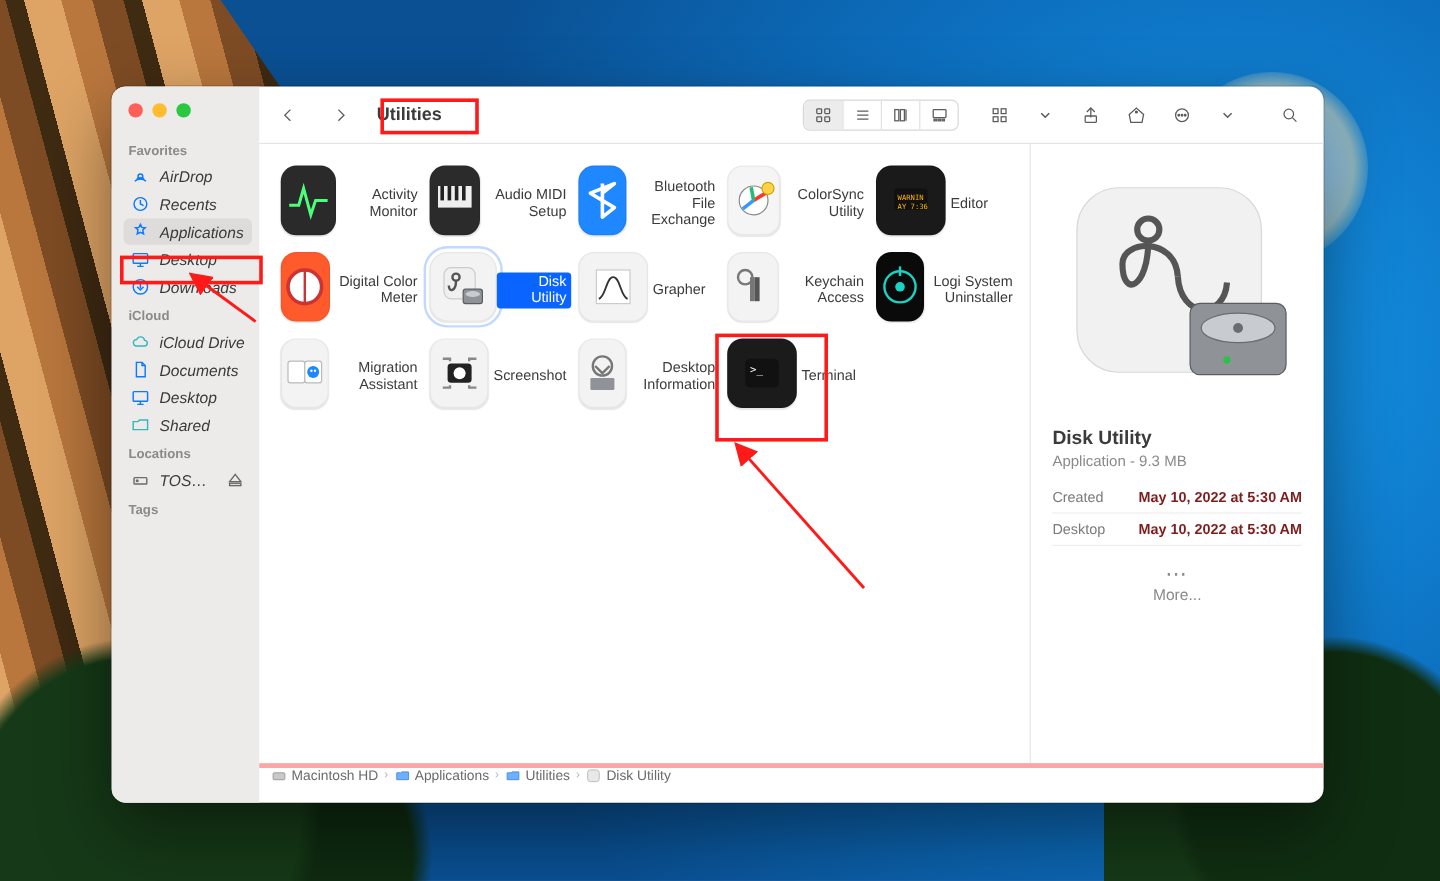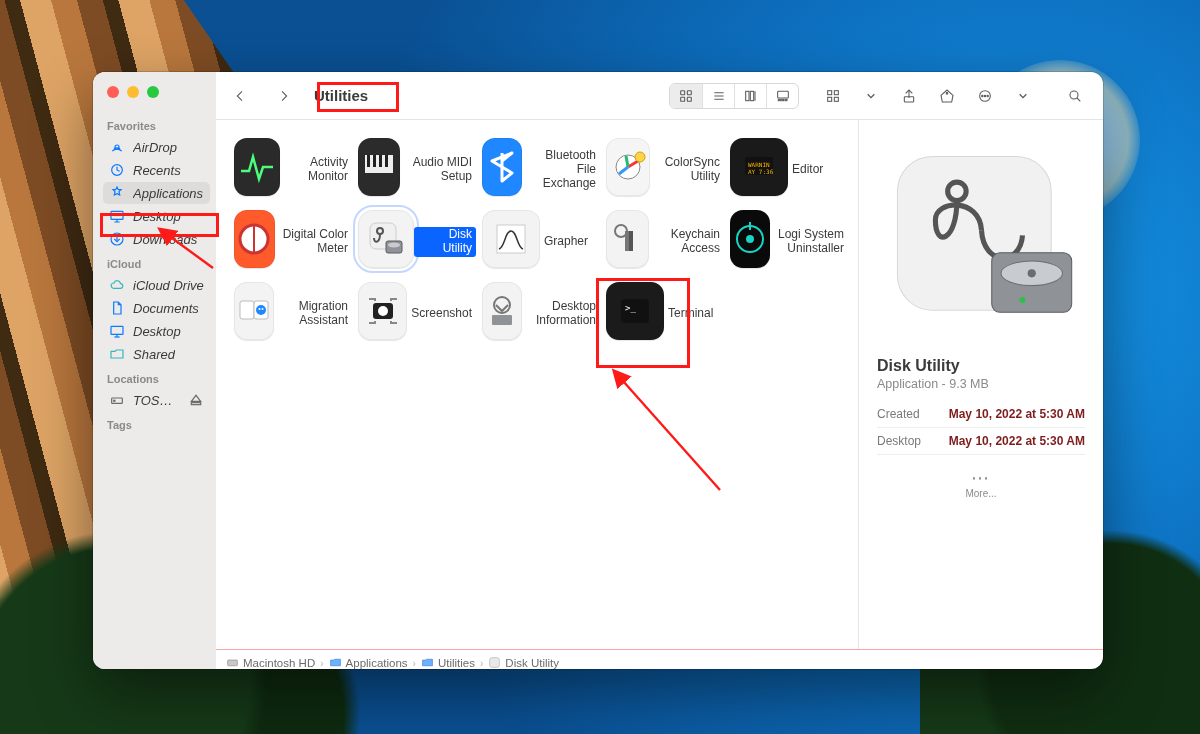--- a/index.html
+++ b/index.html
@@ -96,24 +96,24 @@
   
   .preview { width:245px; border-left:1px solid #e6e6e6; padding:18px 18px 10px; font-size:13px; color:#3b3b3b; display:flex; flex-direction:column; align-items:stretch;}
   .preview .thumb { width:205px; height:205px; margin:0 auto 14px; display:flex; align-items:center; justify-content:center; }
   .preview h2{ font-size:16px; font-weight:700; margin-bottom:2px;}
   .preview .kind{ font-size:12.5px; color:#8a8a8a; margin-bottom:10px;}
   .preview h3{ font-size:13px; border-top:1px solid #e4e4e4; border-bottom:1px solid #e4e4e4; padding:6px 0; font-weight:700;}
   .kv { display:flex; justify-content:space-between; padding:6px 0; border-bottom:1px solid #eeeeee; font-size:12px;}
   .kv .k{ color:#7a7a7a;} .kv .v{ color:#7f1d1d;font-weight:bold;}
   .more { margin-top:18px; text-align:center; color:#8a8a8a;}
   .more .dots{ font-size:18px; letter-spacing:2px; line-height:.6;}
-  .more .mtxt{ font-size:10px; margin-top:4px;}
-
-  
-  .pathbar { height:20px; border-top:1px solid #fca5a5; display:flex; align-items:flex-end; gap:5px; padding:0 10px; font-size:11.5px; color:#6b6b6b;}
+  .more .mtxt{ font-size:13px; margin-top:4px;}
+
+  
+  .pathbar { height:33px; border-top:4px solid #fca5a5; display:flex; align-items:flex-start; gap:5px; padding:0 10px; font-size:11.5px; color:#6b6b6b;}
   .pathbar .pitem { display:flex; align-items:center; gap:4px;}
   .pathbar svg.pico{ width:13px; height:13px; }
   .pathbar .chev{ color:#b5b5b5; font-size:10px;}
 
   
   .icn svg { width:40px; height:40px; }
 
 </style>
 </head>
 <body>

